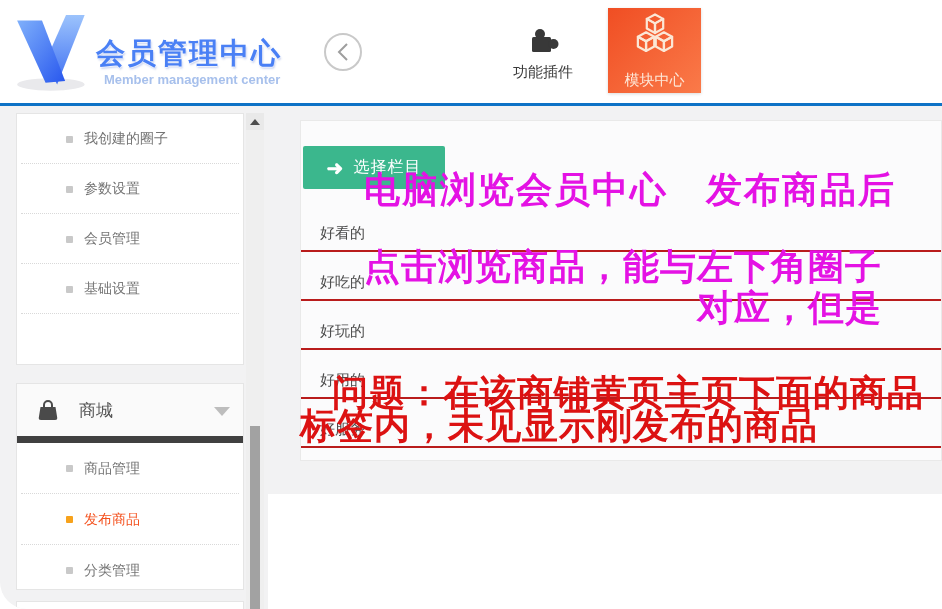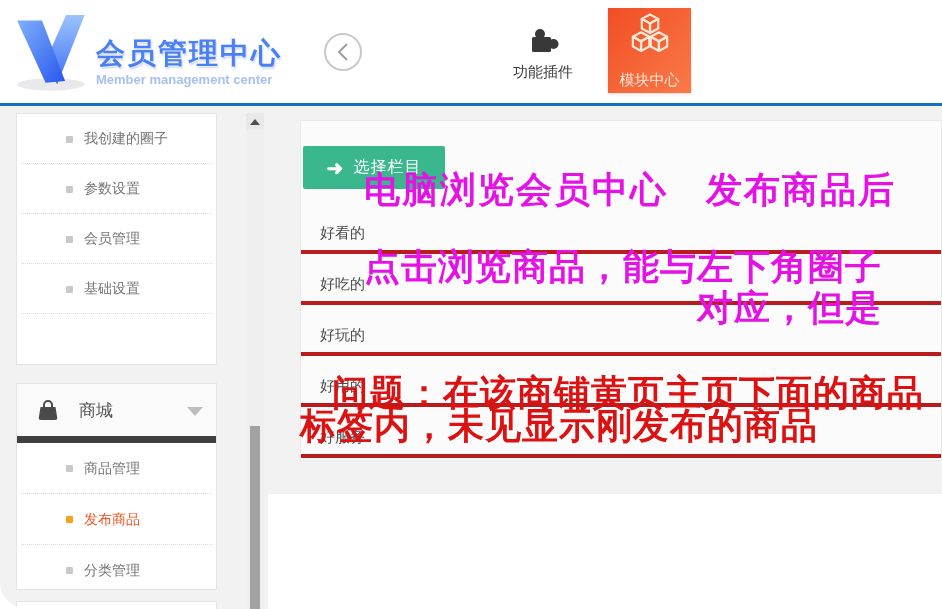--- a/index.html
+++ b/index.html
@@ -5,37 +5,37 @@
   html,body{margin:0;padding:0;background:#fff;font-family:"Liberation Sans",sans-serif;}
   #screen{position:relative;width:942px;height:609px;background:#fff;overflow:hidden;border-radius:27px;}
 
   
   .header{position:absolute;left:0;top:0;width:942px;height:103px;background:#fff;}
   .header-line{position:absolute;left:0;top:103px;width:942px;height:3px;background:var(--header-line,#0d72c6);}
   .logo{position:absolute;left:8px;top:6px;width:300px;height:92px;}
   .logo-v{position:absolute;left:2px;top:2px;}
   .logo-title{position:absolute;left:88px;top:28px;font-size:29px;font-weight:bold;letter-spacing:2px;
     color:var(--logo-blue,#4a80f5);text-shadow:0 1px 0 rgba(255,255,255,.6),1px 2px 2px rgba(40,80,200,.25);}
-  .logo-sub{position:absolute;left:88px;top:66px;font-size:13px;font-weight:bold;color:#a7c0ec;}
+  .logo-sub{position:absolute;left:96px;top:66px;font-size:13px;font-weight:bold;color:#a7c0ec;}
   .back-btn{position:absolute;left:324px;top:33px;width:38px;height:38px;border:2px solid #c9c9c9;border-radius:50%;
     display:flex;align-items:center;justify-content:center;box-sizing:border-box;background:#fff;}
   .nav-item{position:absolute;top:20px;width:86px;height:66px;text-align:center;}
   .nav-item .nico{height:40px;display:flex;align-items:center;justify-content:center;}
   .nav-item .nlabel{margin-top:3px;font-size:15px;color:#3c3c3c;}
   .nav-basic{left:391px;}
   .nav-plugin{left:500px;}
-  .nav-tile{position:absolute;left:608px;top:8px;width:83px;height:85px;
+  .nav-tile{position:absolute;left:608px;top:8px;width:93px;height:85px;
     background:linear-gradient(135deg,var(--tile-orange-dark,#f04e23),var(--tile-orange,#fa7a49));
     display:flex;flex-direction:column;align-items:center;justify-content:flex-start;box-shadow:0 1px 3px rgba(0,0,0,.15);}
   .nav-tile .nlabel{color:#fde7d7;font-size:15px;margin-top:1px;}
 
   
   .bg-band{position:absolute;left:0;top:106px;width:942px;height:388px;background:#f2f2f3;}
   .bg-left-low{position:absolute;left:0;top:494px;width:268px;height:115px;background:#f2f2f3;}
-  .card{position:absolute;left:16px;width:201px;background:#fff;border:1px solid #e5e5e5;box-sizing:border-box;}
+  .card{position:absolute;left:16px;width:228px;background:#fff;border:1px solid #e5e5e5;box-sizing:border-box;}
   .card1{top:113px;height:252px;}
   .card2{top:383px;height:207px;}
   .card3{top:601px;height:10px;}
   .side-item{position:relative;height:50px;display:flex;align-items:center;}
   .side-item .bullet{position:absolute;left:49px;width:7px;height:7px;background:#c9c9c9;border-radius:1px;}
   .side-item .slabel{position:absolute;left:67px;font-size:14px;color:#757575;}
   .side-item.sep:after{content:"";position:absolute;left:4px;right:4px;bottom:0;border-bottom:1px dotted #d9d9d9;}
   .side-item.active .bullet{background:var(--bullet-orange,#f7a21b);}
   .side-item.active .slabel{color:var(--active-orange,#f4511e);}
   .mall-header{position:relative;height:52px;background:#fafafa;border-bottom:7px solid #404040;display:flex;align-items:center;}
@@ -53,21 +53,21 @@
   .scroll-thumb{position:absolute;left:4px;top:313px;width:10px;height:183px;background:#a2a2a2;}
 
   
   .panel{position:absolute;left:300px;top:120px;width:642px;height:341px;background:#fbfbfc;
     border:1px solid #e9e9e9;box-sizing:border-box;}
   .select-btn{position:absolute;left:303px;top:146px;width:142px;height:43px;background:var(--green,#3bb78d);
     border:none;border-radius:2px;color:#fff;display:flex;align-items:center;justify-content:center;cursor:pointer;}
   .select-btn .arrow{font-size:20px;font-weight:bold;margin-right:10px;line-height:1;}
   .select-btn .blabel{font-size:16px;letter-spacing:1px;}
   .rows{position:absolute;left:301px;top:203px;width:640px;}
-  .row{position:relative;height:47px;border-bottom:4px solid #b91c1c;font-family:Liberation Mono, monospace;}
+  .row{position:relative;height:47px;border-bottom:2px solid #b91c1c;font-family:Liberation Mono, monospace;}
   .row .rlabel{position:absolute;left:19px;bottom:7px;font-size:15px;color:#4c4c4c;}
 
   
   .ann{position:absolute;font-family:"DejaVu Serif","Liberation Serif",serif;font-weight:bold;
     font-size:36px;line-height:1;white-space:pre;z-index:50;text-align:right;}
   .ann.magenta{color:var(--magenta,#e412e4);}
   .ann.red{color:var(--red,#dc1212);}
   .ann1{left:364px;top:171px;letter-spacing:2px;}
   .ann2{left:364px;top:246px;line-height:41px;letter-spacing:1px;}
   .ann3{left:332px;top:374px;letter-spacing:1px;}

